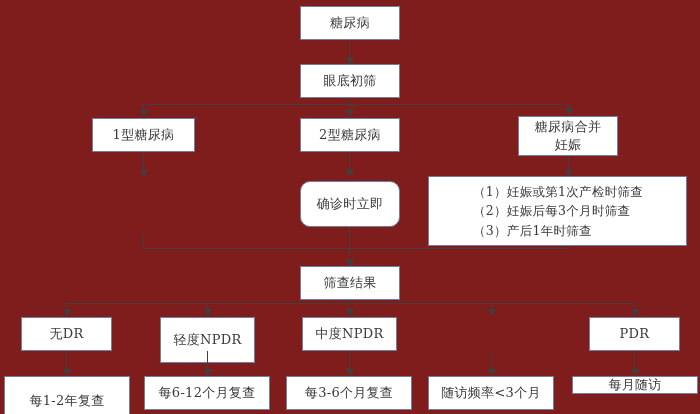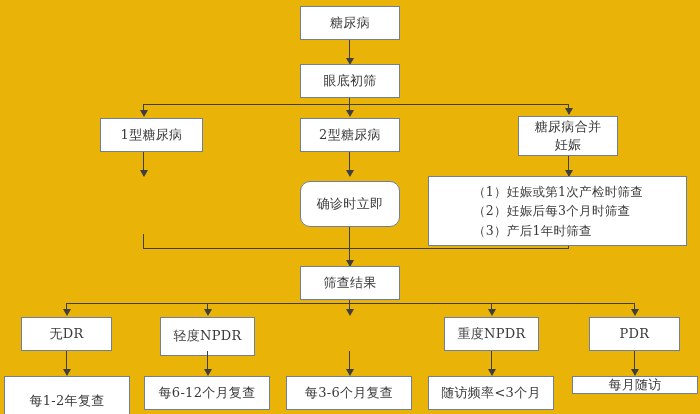--- a/index.html
+++ b/index.html
@@ -4,21 +4,21 @@
 <style>
   html, body {
     margin: 0;
     padding: 0;
     background: #ffffff;
   }
   #flowchart {
     position: relative;
     width: 700px;
     height: 414px;
-    background: #eab308;
+    background: #7f1d1d;
     font-family: "DejaVu Serif", "Liberation Serif", serif;
     overflow: hidden;
   }
   .node {
     position: absolute;
     box-sizing: border-box;
     border: 1px solid #6e7f9e;
     background: #ffffff;
     color: #3a3a3a;
     display: flex;
@@ -74,21 +74,21 @@
 
   <div class="vline" style="left:349px; top:98px; height:7px;"></div>
   <div class="hline" style="left:143px; top:104px; width:426px;"></div>
   <div class="vline" style="left:143px; top:104px; height:10px;"></div>
   <div class="arrow" style="left:140px; top:110px;"></div>
   <div class="vline" style="left:349px; top:104px; height:10px;"></div>
   <div class="arrow" style="left:346px; top:110px;"></div>
   <div class="vline" style="left:568px; top:104px; height:10px;"></div>
   <div class="arrow" style="left:565px; top:108px;"></div>
 
-  <div class="node" style="left:100px; top:118px; width:103px; height:34px;">1型糖尿病</div>
+  <div class="node" style="left:92px; top:118px; width:103px; height:34px;">1型糖尿病</div>
 
   <div class="node" style="left:300px; top:118px; width:100px; height:34px;text-align:right;">2型糖尿病</div>
 
   <div class="node stacked" style="left:518px; top:116px; width:100px; height:40px;">糖尿病合并
 妊娠</div>
 
   <div class="vline" style="left:143px; top:152px; height:24px;"></div>
   <div class="arrow" style="left:140px; top:170px;"></div>
 
   <div class="vline" style="left:349px; top:152px; height:24px;"></div>
@@ -125,24 +125,24 @@
   <div class="arrow" style="left:346px; top:309px;"></div>
 
   <div class="vline" style="left:491px; top:303px; height:10px;"></div>
   <div class="arrow" style="left:488px; top:309px;"></div>
 
   <div class="vline" style="left:634px; top:303px; height:10px;"></div>
   <div class="arrow" style="left:631px; top:309px;"></div>
 
   <div class="node" style="left:21px; top:317px; width:91px; height:34px;">无DR</div>
 
-  <div class="node" style="left:160px; top:317px; width:95px; height:39px;">轻度NPDR</div>
+  <div class="node" style="left:160px; top:317px; width:95px; height:46px;">轻度NPDR</div>
 
+  <div class="node" style="left:302px; top:317px; width:95px; height:34px;">中度NPDR</div>
 
-  <div class="node" style="left:444px; top:317px; width:95px; height:34px;">重度NPDR</div>
 
   <div class="node" style="left:589px; top:317px; width:91px; height:34px;">PDR</div>
 
   <div class="vline" style="left:66px; top:351px; height:24px;"></div>
   <div class="arrow" style="left:63px; top:369px;"></div>
 
   <div class="vline" style="left:207px; top:351px; height:24px;"></div>
   <div class="arrow" style="left:204px; top:369px;"></div>
 
   <div class="vline" style="left:349px; top:351px; height:24px;"></div>

